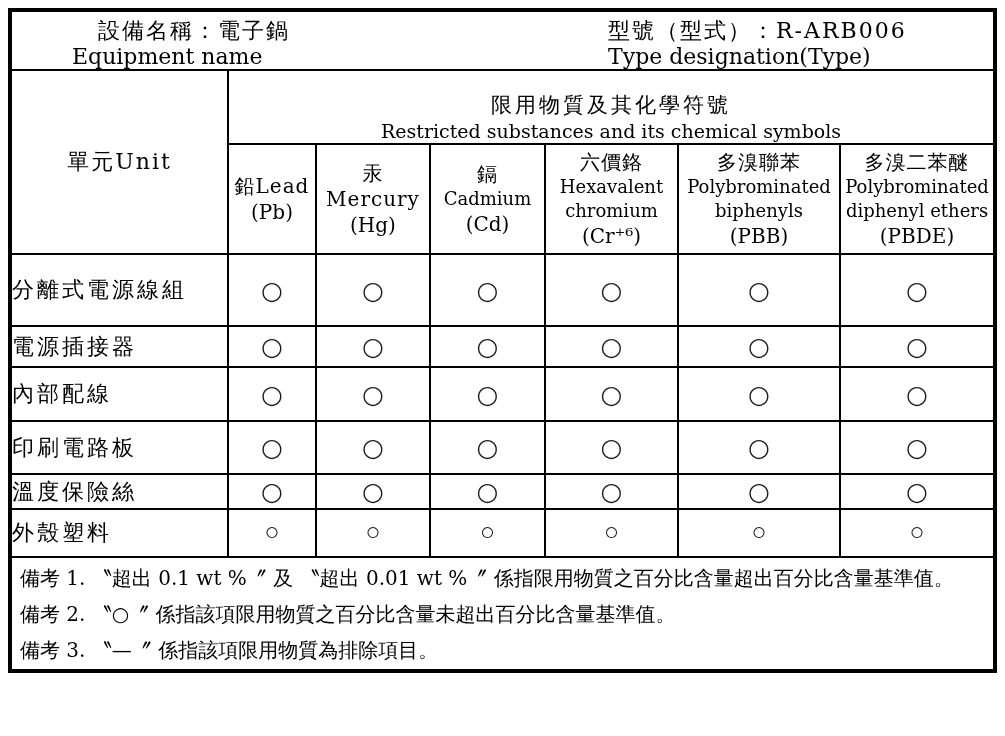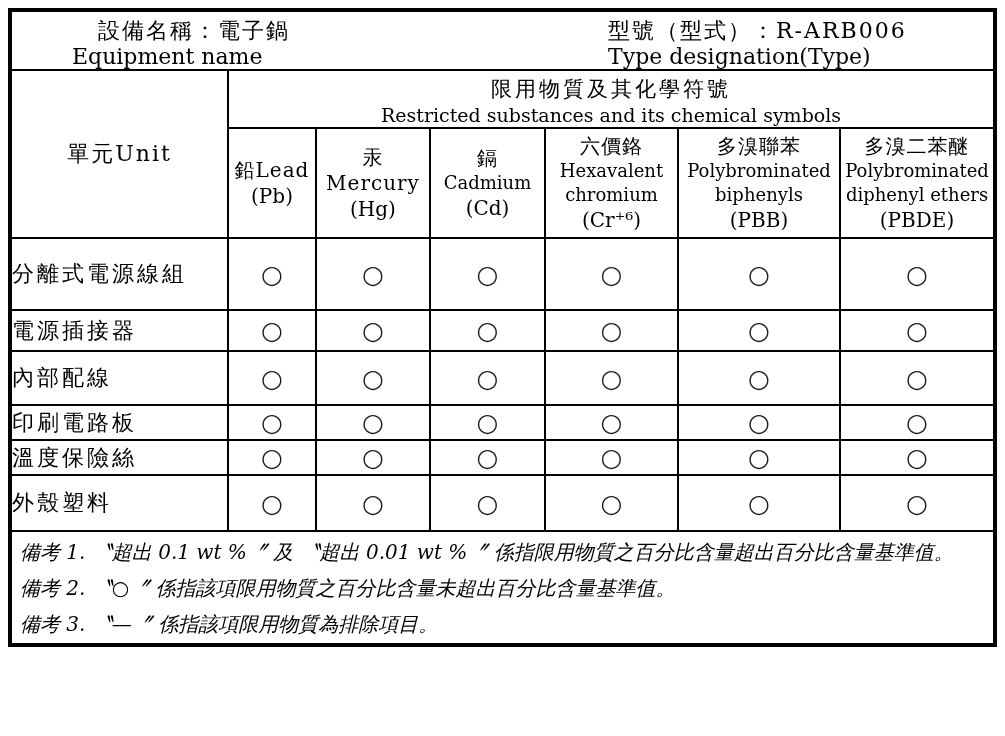--- a/index.html
+++ b/index.html
@@ -50,57 +50,57 @@
   .equip { flex: 1 1 auto; padding-left: 54px; margin-left: 6px; }
   .equip .zh { text-indent: 26px; }
   .type  { flex: 0 0 385px; }
   
   tr.r-restricted { height: 58px; }
   td.restricted-cell { text-align: center; }
   td.restricted-cell .zh {
     font-size: 21px;
     letter-spacing: 3px;
     line-height: 28px;
-    padding-top: 3px;
+    padding-top: 20px;
   }
   td.restricted-cell .en { font-size: 19px; line-height: 24px; }
   td.unit-cell {
     text-align: center;
     font-size: 22px;
     letter-spacing: 2px;
     vertical-align: middle;
   }
   
   tr.r-chems { height: 110px; }
   tr.r-chems td { text-align: center; padding: 2px 2px; }
   tr.r-chems .zh { font-size: 20px; letter-spacing: 1px; line-height: 26px; }
   tr.r-chems .en { font-size: 18px; line-height: 24px; }
   tr.r-chems .sym { font-size: 20px; line-height: 27px; }
   
   tr.rw1 { height: 72px; }
   tr.rw2 { height: 41px; }
   tr.rw3 { height: 54px; }
-  tr.rw4 { height: 35px; }
+  tr.rw4 { height: 53px; }
   tr.rw5 { height: 35px; }
-  tr.rw6 { height: 56px; }
+  tr.rw6 { height: 48px; font-family: Liberation Mono, monospace; }
   td.row-label {
     font-size: 22px;
     letter-spacing: 3px;
     padding-left: 10px;
     text-align: left;
   }
   td.mark-cell {
     text-align: center;
     font-size: 25px;
     line-height: 1;
     color: #1c1c1c;
   }
   
   tr.r-notes { height: 114px; }
-  td.notes-cell { vertical-align: top; font-style: italic; }
+  td.notes-cell { vertical-align: top; }
   .note-line {
     font-size: 20px;
     line-height: 35px;
     padding-left: 8px;
     padding-top: 1px;
     white-space: nowrap;
   }
 </style>
 </head>
 <body>

